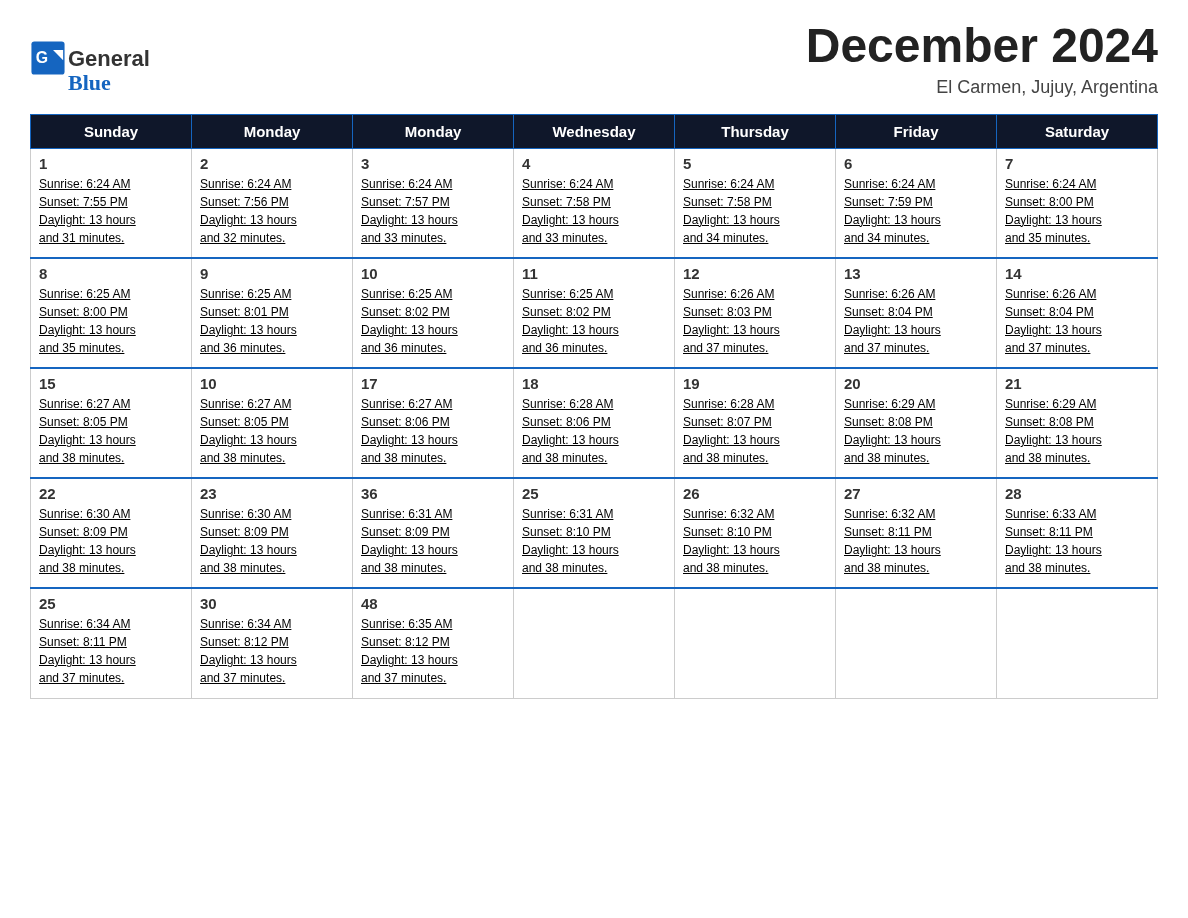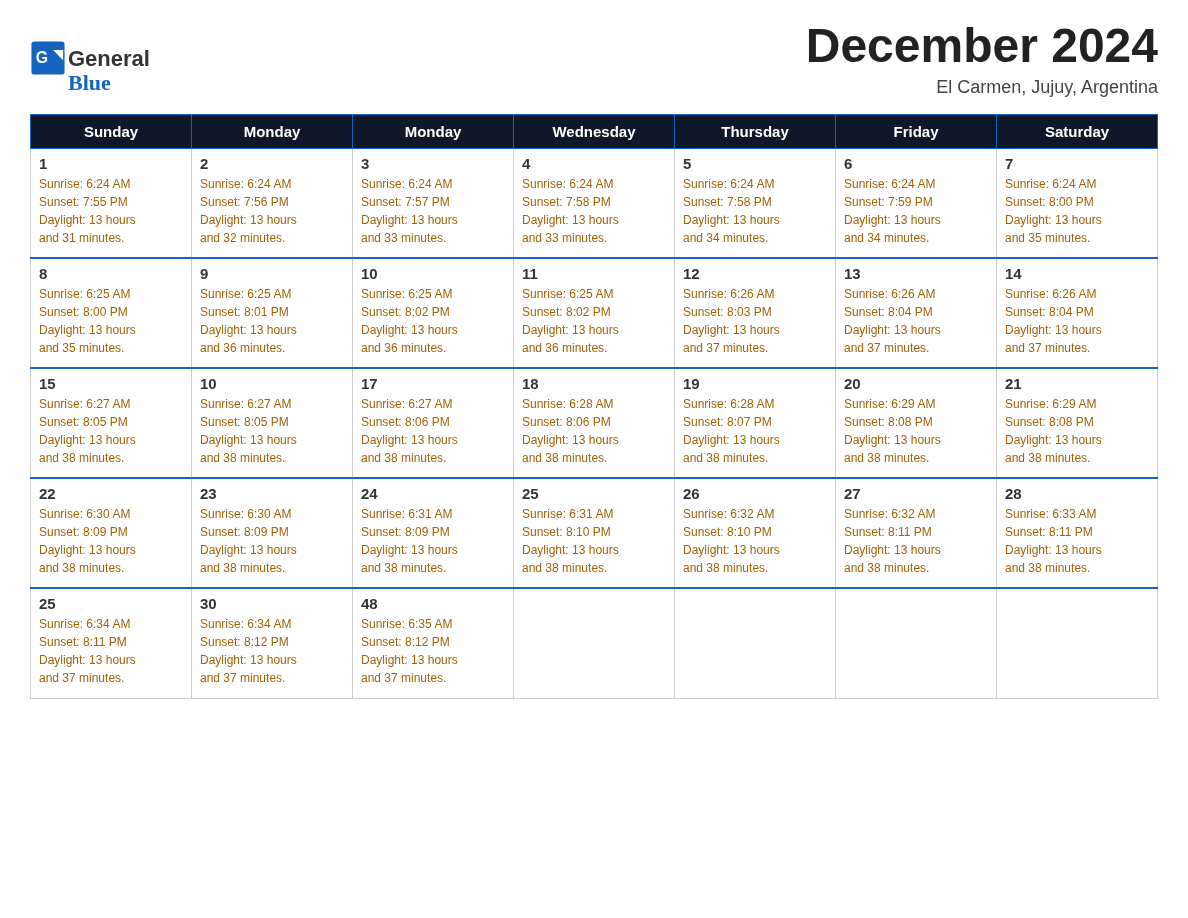--- a/index.html
+++ b/index.html
@@ -77,21 +77,22 @@
     }
     .day-num {
       font-size: 15px;
       font-weight: bold;
       display: block;
       margin-bottom: 3px;
     }
     .day-info {
       font-size: 12px;
       line-height: 1.5;
-      color: #a16207;
+      color: #000000;
+      text-decoration: underline;
     }
     td.empty {
       background: #fff;
     }
   </style>
 </head>
 <body>
 
 <div class="header">
   <div class="logo">
@@ -219,21 +220,21 @@
       <tr>
         <td>
         <span class="day-num">22</span>
         <span class="day-info">Sunrise: 6:30 AM<br>Sunset: 8:09 PM<br>Daylight: 13 hours<br>and 38 minutes.</span>
       </td>
         <td>
         <span class="day-num">23</span>
         <span class="day-info">Sunrise: 6:30 AM<br>Sunset: 8:09 PM<br>Daylight: 13 hours<br>and 38 minutes.</span>
       </td>
         <td>
-        <span class="day-num">24</span>
+        <span class="day-num">36</span>
         <span class="day-info">Sunrise: 6:31 AM<br>Sunset: 8:09 PM<br>Daylight: 13 hours<br>and 38 minutes.</span>
       </td>
         <td>
         <span class="day-num">25</span>
         <span class="day-info">Sunrise: 6:31 AM<br>Sunset: 8:10 PM<br>Daylight: 13 hours<br>and 38 minutes.</span>
       </td>
         <td>
         <span class="day-num">26</span>
         <span class="day-info">Sunrise: 6:32 AM<br>Sunset: 8:10 PM<br>Daylight: 13 hours<br>and 38 minutes.</span>
       </td>

